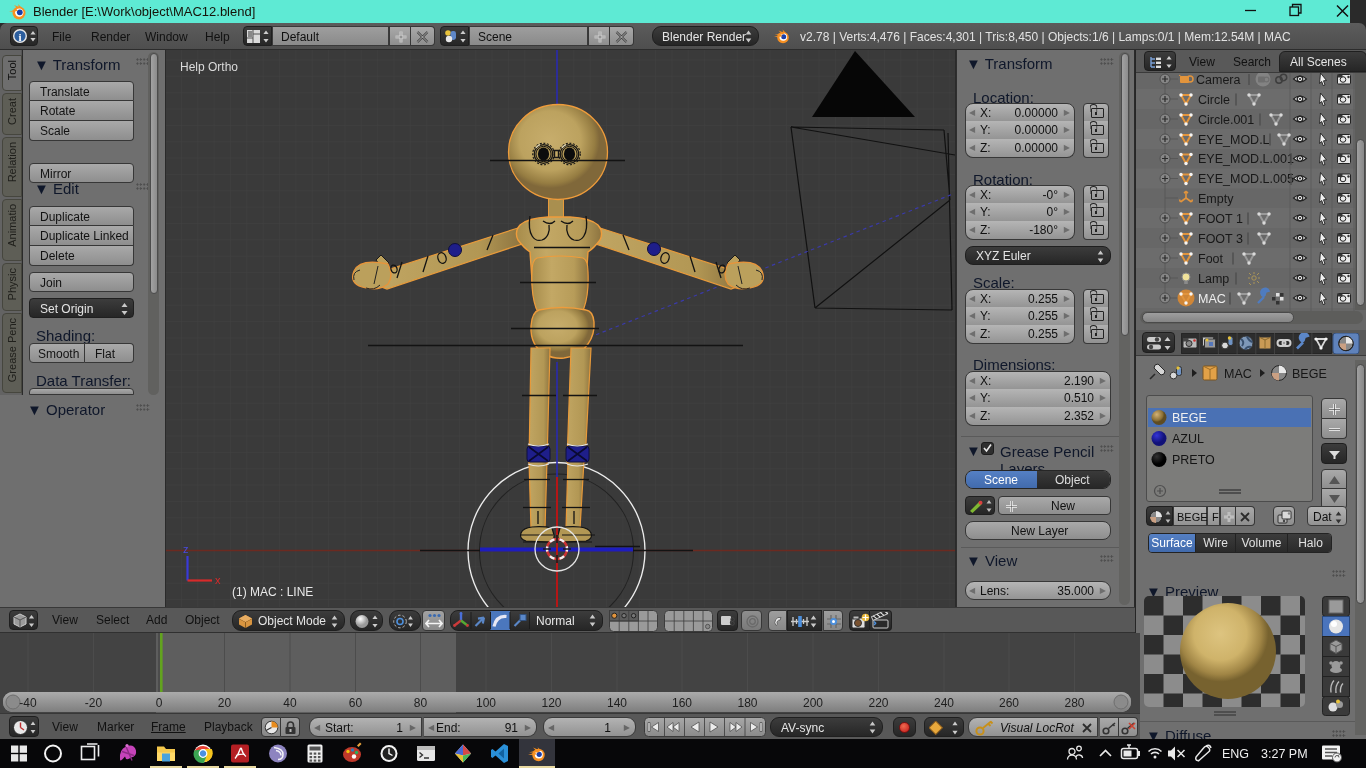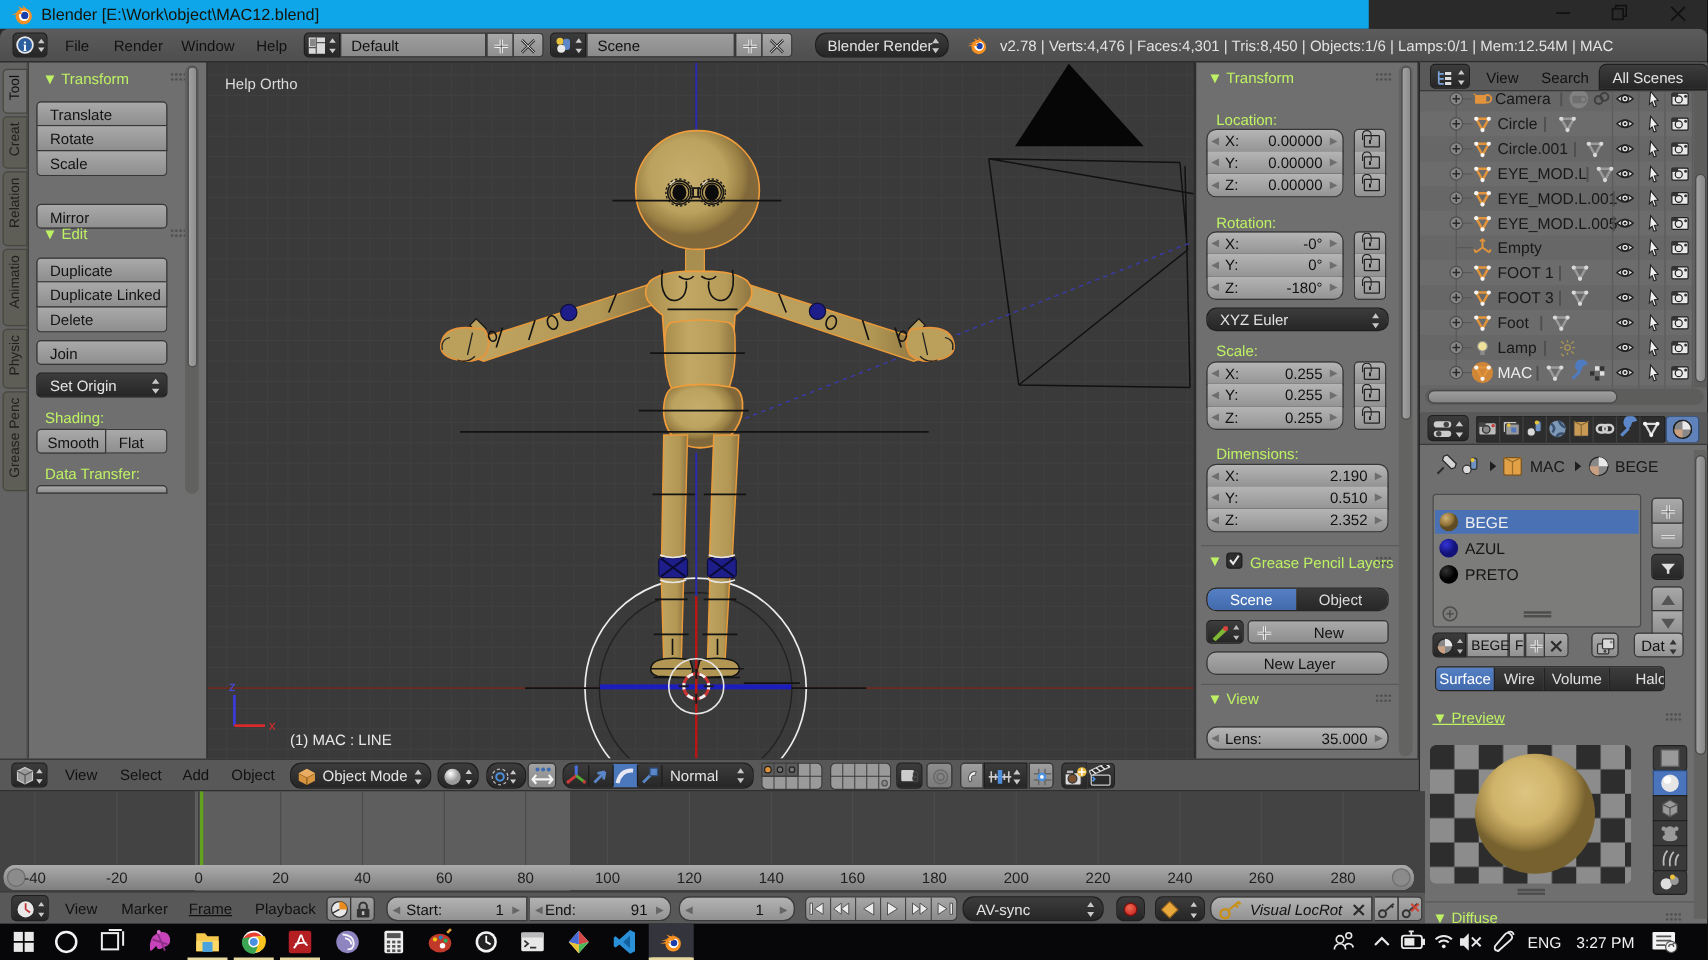--- a/index.html
+++ b/index.html
@@ -2,33 +2,33 @@
 <html><head>
 <meta charset="utf-8">
 <style>
 * { margin:0; padding:0; box-sizing:border-box; }
 html,body { width:1366px; height:768px; overflow:hidden; background:#000; }
 body { font-family:"Liberation Sans", sans-serif; font-size:12px; }
 .abs { position:absolute; }
 #stage { position:relative; width:1366px; height:768px; background:#2a2a2a; }
 
 
-#titlebar { left:0; top:0; width:1095px; height:23px; background:#0ea5e9; color:#161309; }
+#titlebar { left:0; top:0; width:1350px; height:23px; background:#5eead4; color:#161309; }
 #titlebar .ttext { position:absolute; left:33px; top:4px; font-size:13px; }
 
 
 #menubar { left:0; top:23px; width:1366px; height:27px; background:linear-gradient(#5c5c5c,#4e4e4e); border-bottom:1px solid #2c2c2c; border-radius:7px 7px 0 0; }
 .mtxt { position:absolute; top:7px; color:#111; font-size:12px; }
 .whitetxt { color:#e2e2e2; }
 
 
 .btn { position:absolute; background:linear-gradient(#a9a9a9,#8e8e8e); border:1px solid #373737; border-radius:3px; color:#121212; font-size:12px; }
 .btn-dark { position:absolute; background:linear-gradient(#3c3c3c,#262626); border:1px solid #1f1f1f; border-radius:4px; color:#e4e4e4; font-size:12px; }
 .field { position:absolute; background:linear-gradient(#b3b3b3,#929292); border:1px solid #3a3a3a; color:#101010; font-size:12px; }
-.panelhdr { position:absolute; color:#bef264; font-size:12px; }
+.panelhdr { position:absolute; color:#0f172a; font-size:15px; }
 .nfield { position:absolute; left:8px; width:110px; height:19px; background:linear-gradient(#b5b5b5,#949494); border:1px solid #383838; color:#101010; }
 .nfield.wide { width:146px; }
 .nfield span { position:absolute; left:14px; top:2px; }
 .nfield b { position:absolute; right:16px; top:2px; font-weight:normal; }
 .nfield i, .nfield u { position:absolute; top:4px; font-size:8px; font-style:normal; text-decoration:none; color:#6e6e6e; }
 .nfield i { left:3px; } .nfield u { right:4px; }
 .lockbtn { position:absolute; left:126px; width:26px; height:19px; background:linear-gradient(#b0b0b0,#919191); border:1px solid #383838; }
 .lockbtn::after { content:""; position:absolute; left:7px; top:4px; width:11px; height:8px; border:1.3px solid #222; border-radius:1px; background:linear-gradient(90deg,transparent 3px,#222 3px,#222 5px,transparent 5px) center/100% 3px no-repeat; }
 .lockbtn::before { content:""; position:absolute; left:8px; top:0px; width:6px; height:7px; border:1.3px solid #222; border-bottom:none; border-radius:4px 4px 0 0; transform:translateX(-2.5px); }
 .dots { position:absolute; width:14px; height:8px; background-image:radial-gradient(circle at 1.5px 1.5px,#4e4e4e 1px, transparent 1.2px); background-size:3.4px 4px; }
@@ -217,20 +217,24 @@
       </div>
     <div class="btn" style="left:62px;top:293px;width:49px;height:20px;border-radius:0 4px 4px 0;border-left:none;">
         <span style="position:absolute;left:10px;top:3px;">Flat</span>
       </div>
     <span class="panelhdr" style="left:13px;top:322px;">Data Transfer:</span>
     <div class="btn" style="left:6px;top:338px;width:105px;height:7px;border-radius:4px 4px 0 0;"></div>
 
     <div class="abs" style="left:125px;top:2px;width:11px;height:343px;background:#61615f;border-radius:6px;"></div>
     <div class="abs" style="left:126.5px;top:3px;width:8px;height:241px;background:linear-gradient(90deg,#a2a2a2,#8c8c8c);border-radius:5px;border:1px solid #4c4c4c;"></div>
 
+    <div class="abs" style="left:-23px;top:345px;width:165px;height:212px;background:#6f6f6f;">
+      <span class="panelhdr" style="left:27px;top:6px;">▼ Operator</span>
+      <div class="dots" style="left:136px;top:9px;"></div>
+    </div>
   </div>
 
   <div class="abs" id="viewport">
     <svg class="abs" style="left:0;top:0" width="789" height="557" viewBox="0 0 789 557" id="vpsvg">
       <defs>
         <radialGradient id="headg" cx="0.42" cy="0.38">
             <stop offset="0" stop-color="#c7ad6c"></stop>
             <stop offset="0.62" stop-color="#bca25f"></stop>
             <stop offset="0.9" stop-color="#967d42"></stop>
             <stop offset="1" stop-color="#80683a"></stop>
@@ -937,23 +941,23 @@
         <span style="position:absolute;left:5px;top:3px;">Dat</span>
       <svg style="position:absolute;right:3px;top:4px" width="9" height="13" viewBox="0 0 9 13">
           <path d="M4.5,0.5 l2.8,4 h-5.6 Z M4.5,12.5 l-2.8,-4 h5.6 Z" fill="#333"></path>
         </svg>
     </div>
 
     <div class="abs" style="left:12px;top:203px;width:184px;height:20px;border:1px solid #232323;border-radius:4px;overflow:hidden;">
       <div class="abs" style="left:0;top:0;width:46px;height:20px;background:linear-gradient(#5580c4,#3f68aa);color:#fff;text-align:center;line-height:19px;">Surface</div>
       <div class="abs" style="left:46px;top:0;width:40px;height:20px;background:linear-gradient(#3c3c3c,#282828);color:#e0e0e0;text-align:center;line-height:19px;border-left:1px solid #222;">Wire</div>
       <div class="abs" style="left:86px;top:0;width:52px;height:20px;background:linear-gradient(#3c3c3c,#282828);color:#e0e0e0;text-align:center;line-height:19px;border-left:1px solid #222;">Volume</div>
-      <div class="abs" style="left:138px;top:0;width:46px;height:20px;background:linear-gradient(#3c3c3c,#282828);color:#e0e0e0;text-align:right;line-height:19px;border-left:1px solid #222;">Halo</div>
-    </div>
-    <span class="panelhdr" style="left:10px;top:237px;text-decoration:underline;">▼ Preview</span>
+      <div class="abs" style="left:138px;top:0;width:46px;height:20px;background:linear-gradient(#3c3c3c,#282828);color:#e0e0e0;text-align:center;line-height:19px;border-left:1px solid #222;">Halo</div>
+    </div>
+    <span class="panelhdr" style="left:10px;top:253px;text-decoration:underline;">▼ Preview</span>
     <div class="dots" style="left:196px;top:240px;"></div>
 
     <svg class="abs" style="left:8px;top:266px" width="161" height="111" viewBox="0 0 161 111">
       <defs>
         <pattern id="chk" width="39" height="39" patternUnits="userSpaceOnUse">
             <rect width="39" height="39" fill="#8c8c8c"></rect>
             <rect width="19.5" height="19.5" fill="#2d2d2d"></rect>
             <rect x="19.5" y="19.5" width="19.5" height="19.5" fill="#2d2d2d"></rect>
           </pattern>
         <radialGradient id="sph" cx="0.42" cy="0.32">

